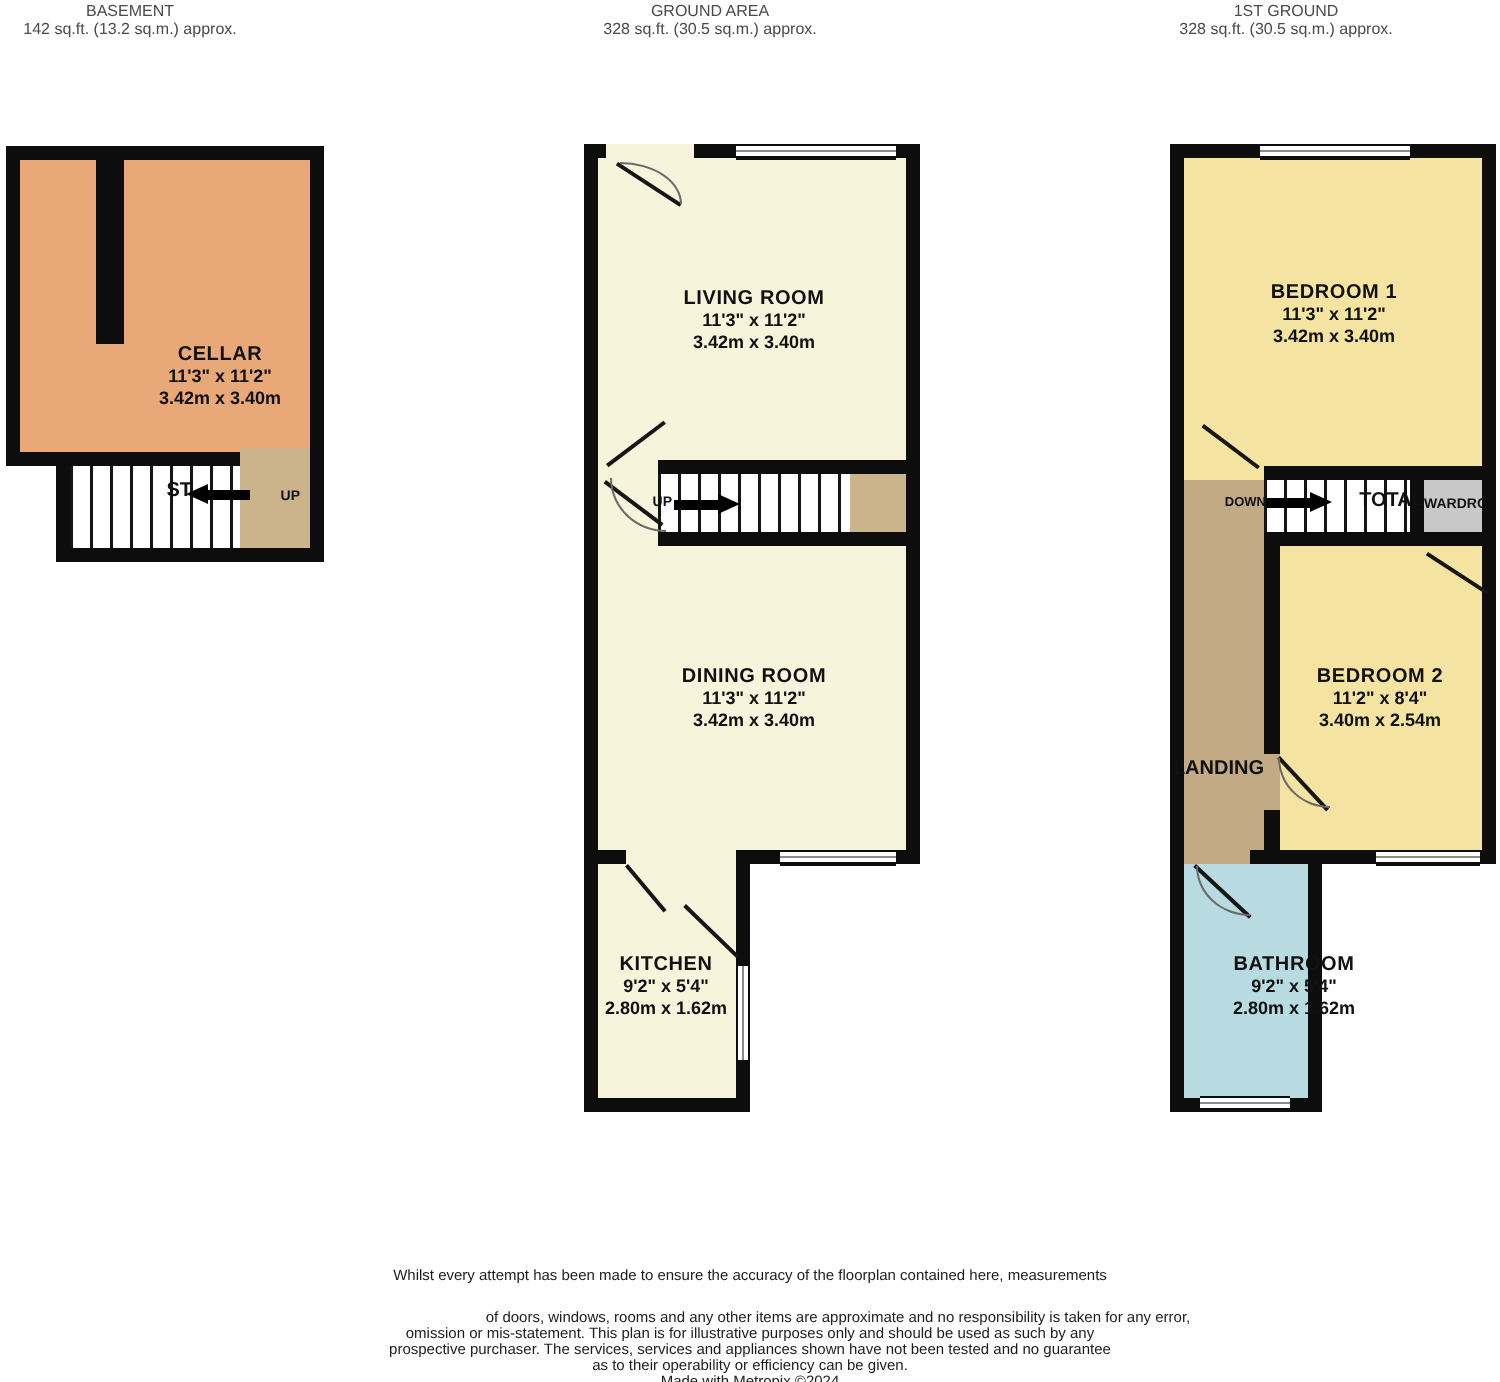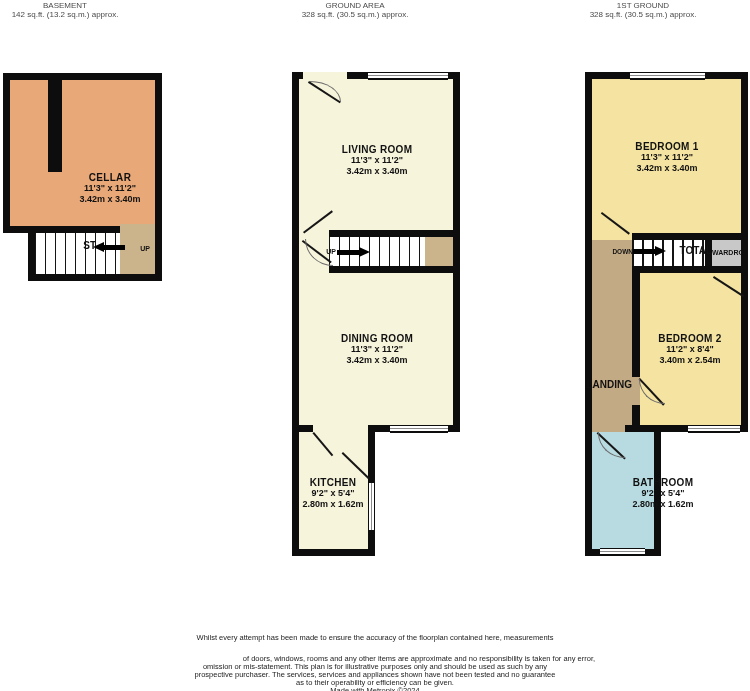--- a/index.html
+++ b/index.html
@@ -156,21 +156,21 @@
   <div class="room-label" style="left:592px;top:141px;width:150px;">
     <div class="room-name">BEDROOM 1</div>
     <div class="room-dim">11'3" x 11'2"</div>
     <div class="room-dim">3.42m x 3.40m</div>
   </div>
   <div class="room-label" style="left:617px;top:333px;width:146px;">
     <div class="room-name">BEDROOM 2</div>
     <div class="room-dim">11'2" x 8'4"</div>
     <div class="room-dim">3.40m x 2.54m</div>
   </div>
-  <div class="room-label" style="left:592px;top:477px;width:66px;padding-left:38px;">
+  <div class="room-label" style="left:576px;top:477px;width:66px;padding-left:38px;">
     <div class="room-name">BATHROOM</div>
     <div class="room-dim">9'2" x 5'4"</div>
     <div class="room-dim">2.80m x 1.62m</div>
   </div>
 
   <div class="footer-line" style="top:634px;">Whilst every attempt has been made to ensure the accuracy of the floorplan contained here, measurements</div>
   <div class="footer-line" style="top:655px;margin-left:44px;">of doors, windows, rooms and any other items are approximate and no responsibility is taken for any error,</div>
   <div class="footer-line" style="top:663px;">omission or mis-statement. This plan is for illustrative purposes only and should be used as such by any</div>
   <div class="footer-line" style="top:671px;">prospective purchaser. The services, services and appliances shown have not been tested and no guarantee</div>
   <div class="footer-line" style="top:679px;">as to their operability or efficiency can be given.</div>

